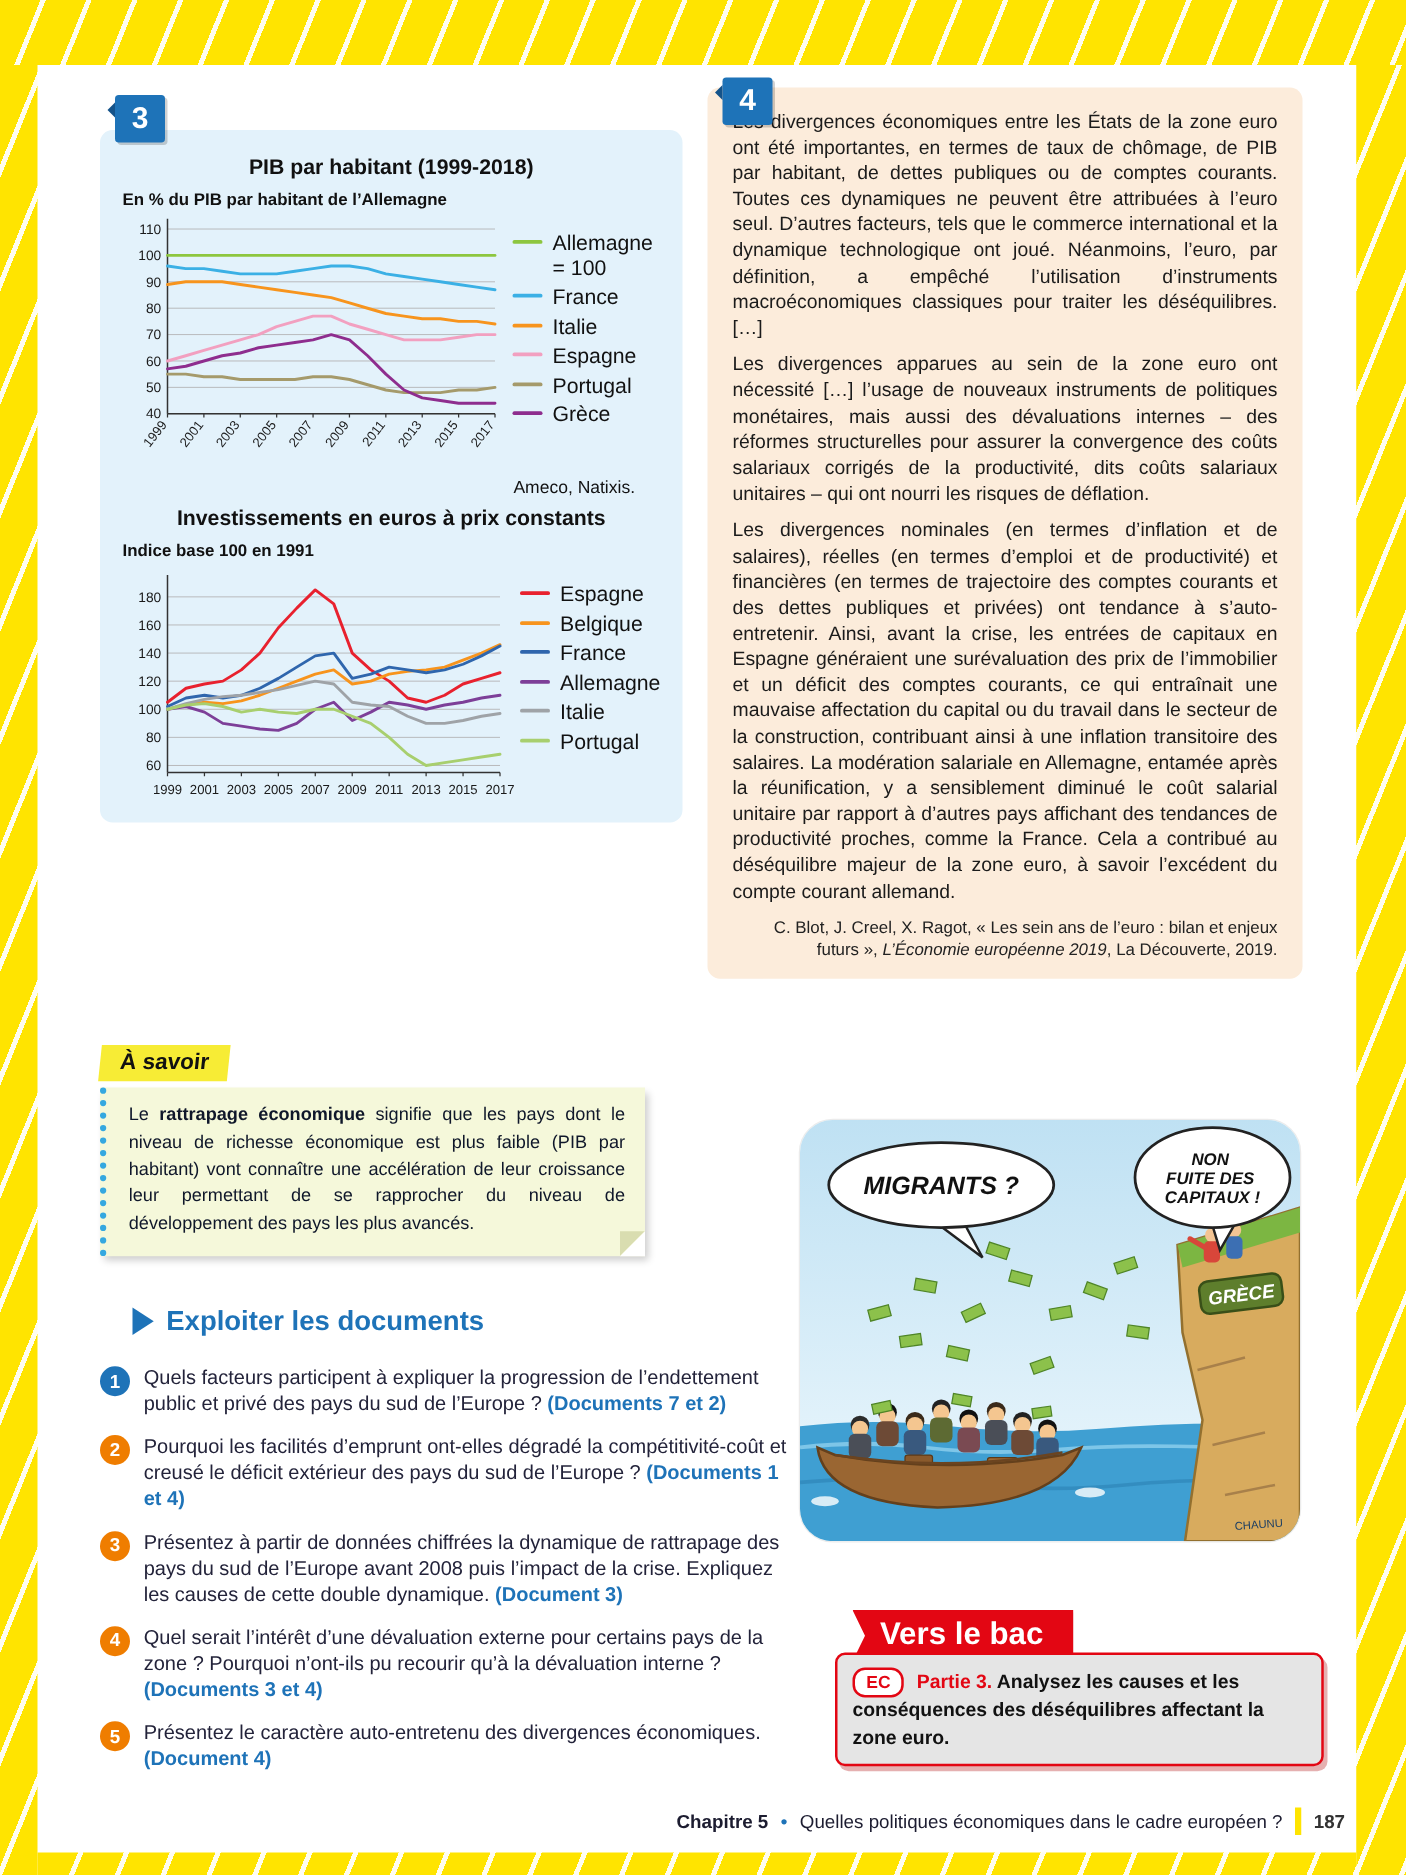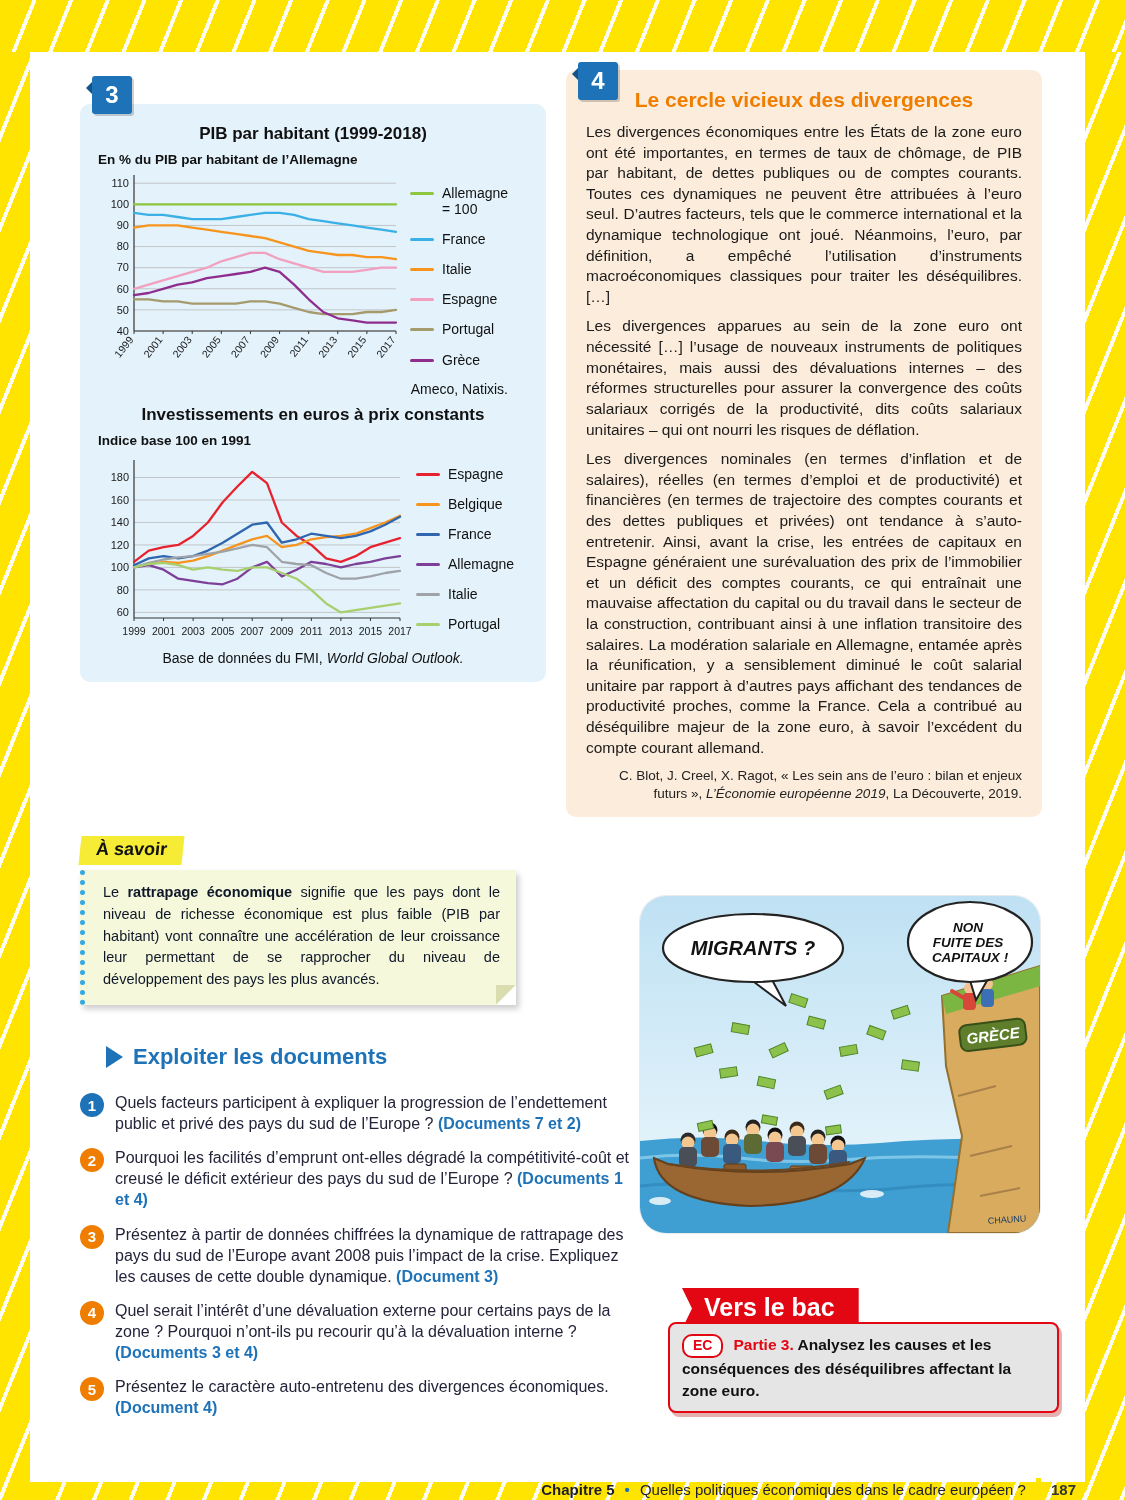--- a/index.html
+++ b/index.html
@@ -18,21 +18,21 @@
          font-size:24px;font-weight:bold;border-radius:3px;box-shadow:2px 2px 0 rgba(0,0,0,.18);z-index:5;}
   .badge::before{content:'';position:absolute;left:-6px;top:6px;border-top:6px solid transparent;border-bottom:6px solid transparent;border-right:6px solid #14538a;}
 
   
   .doc3{position:absolute;left:80px;top:104px;width:466px;background:#e3f2fb;border-radius:10px;padding:16px 14px 14px;box-sizing:border-box;}
   .doc3-title{color:#1a9bd7;font-size:22px;font-weight:bold;text-align:center;line-height:1.22;margin:2px 14px 14px;}
   .chart-title{font-size:17px;font-weight:bold;text-align:center;color:#111;margin:4px 0 8px;}
   .chart-sub{font-size:13.5px;font-weight:bold;margin:0 0 2px 4px;color:#111;}
   .chart-row{display:flex;align-items:flex-start;gap:4px;}
   .chart-svg{flex:0 0 auto;}
-  .legend{display:flex;flex-direction:column;gap:14px;margin-top:16px;font-size:14px;color:#111;}
+  .legend{display:flex;flex-direction:column;gap:4px;margin-top:16px;font-size:17px;color:#111;}
   .legend-item{display:flex;align-items:flex-start;gap:8px;}
   .swatch{flex:0 0 24px;height:3px;border-radius:2px;margin-top:7px;}
   .legend-label{white-space:pre-line;line-height:1.15;}
   .chart-source{font-size:14px;text-align:right;margin:0 24px 8px 0;color:#111;}
   .chart-source2{font-size:14px;text-align:center;margin:6px 0 2px;color:#111;}
 
   
   .doc4{position:absolute;left:566px;top:70px;width:476px;background:#fcecdb;border-radius:10px;padding:18px 20px 14px;box-sizing:border-box;}
   .doc4-title{color:#ef7d00;font-size:21px;font-weight:bold;text-align:center;margin:0 0 10px;}
   .doc4 p{font-size:15.5px;line-height:1.33;text-align:justify;margin:0 0 9px;color:#1b1b1b;}
@@ -60,21 +60,21 @@
 
   
   .versbac-ribbon{position:absolute;left:682px;top:1288px;background:#e30613;color:#fff;font-weight:bold;font-size:25px;padding:5px 24px 7px 22px;
         clip-path:polygon(0 0,100% 0,100% 100%,0 100%,10px 50%);box-shadow:2px 2px 0 rgba(0,0,0,.15);}
   .versbac-box{position:absolute;left:668px;top:1322px;width:391px;background:#e5e5e5;border:2.5px solid #e30613;border-radius:8px;padding:10px 12px;
         box-shadow:3px 4px 0 rgba(180,30,30,.35);font-size:15.5px;font-weight:bold;color:#111;line-height:1.38;box-sizing:border-box;}
   .ec-badge{display:inline-block;border:2px solid #e30613;color:#e30613;border-radius:10px;padding:0 9px 1px;font-weight:bold;font-size:14px;margin-right:10px;background:#fff;}
   .partie{color:#e30613;}
 
   
-  .footer{position:absolute;top:1446px;left:60px;width:1016px;display:flex;justify-content:flex-end;align-items:center;gap:10px;font-size:15px;color:#1c1c30;margin-top:32px;}
+  .footer{position:absolute;top:1446px;left:60px;width:1016px;display:flex;justify-content:flex-end;align-items:center;gap:10px;font-size:15px;color:#1c1c30;}
   .footer .chap{font-weight:bold;}
   .footer .bullet{color:#1e73b8;font-weight:bold;}
   .pagebar{width:5px;height:22px;background:#ffe400;}
   .pagenum{color:#333;font-weight:bold;}
 </style>
 </head>
 <body>
 
 <div class="page">
   <div class="stripe stripe-top"></div>
@@ -231,21 +231,20 @@
           <div class="legend-item">
             <span class="swatch" style="background: rgb(159, 163, 167);"></span>
             <span class="legend-label">Italie</span>
           </div>
           <div class="legend-item">
             <span class="swatch" style="background: rgb(168, 207, 110);"></span>
             <span class="legend-label">Portugal</span>
           </div>
         </div>
     </div>
-    <div class="chart-source2"><span>Base de données du FMI, </span><i>World Global Outlook.</i></div>
   </section>
 
   <div class="asavoir-label">À savoir</div>
   <div class="note">
     <span>Le </span><b>rattrapage économique</b><span> signifie que les pays dont le niveau de richesse économique est plus faible (PIB par habitant) vont connaître une accélération de leur croissance leur permettant de se rapprocher du niveau de développement des pays les plus avancés.</span>
   </div>
 
   <div class="exploiter">
     <span class="tri"></span>
     <h2>Exploiter les documents</h2>
@@ -268,21 +267,20 @@
         <div class="qtext">Quel serait l’intérêt d’une dévaluation externe pour certains pays de la zone ? Pourquoi n’ont-ils pu recourir qu’à la dévaluation interne ? <span class="qref">(Documents 3 et 4)</span></div>
       </div>
       <div class="q">
         <div class="qnum" style="background: rgb(239, 125, 0);">5</div>
         <div class="qtext">Présentez le caractère auto-entretenu des divergences économiques. <span class="qref">(Document 4)</span></div>
       </div>
     </div>
 
   <div class="badge" style="left:578px;top:62px;">4</div>
   <section class="doc4">
-    <h1 class="doc4-title">Le cercle vicieux des divergences</h1>
     <div>
         <p>Les divergences économiques entre les États de la zone euro ont été importantes, en termes de taux de chômage, de PIB par habitant, de dettes publiques ou de comptes courants. Toutes ces dynamiques ne peuvent être attribuées à l’euro seul. D’autres facteurs, tels que le commerce international et la dynamique technologique ont joué. Néanmoins, l’euro, par définition, a empêché l’utilisation d’instruments macroéconomiques classiques pour traiter les déséquilibres. […]</p>
         <p>Les divergences apparues au sein de la zone euro ont nécessité […] l’usage de nouveaux instruments de politiques monétaires, mais aussi des dévaluations internes – des réformes structurelles pour assurer la convergence des coûts salariaux corrigés de la productivité, dits coûts salariaux unitaires – qui ont nourri les risques de déflation.</p>
         <p>Les divergences nominales (en termes d’inflation et de salaires), réelles (en termes d’emploi et de productivité) et financières (en termes de trajectoire des comptes courants et des dettes publiques et privées) ont tendance à s’auto-entretenir. Ainsi, avant la crise, les entrées de capitaux en Espagne généraient une surévaluation des prix de l’immobilier et un déficit des comptes courants, ce qui entraînait une mauvaise affectation du capital ou du travail dans le secteur de la construction, contribuant ainsi à une inflation transitoire des salaires. La modération salariale en Allemagne, entamée après la réunification, y a sensiblement diminué le coût salarial unitaire par rapport à d’autres pays affichant des tendances de productivité proches, comme la France. Cela a contribué au déséquilibre majeur de la zone euro, à savoir l’excédent du compte courant allemand.</p>
       </div>
     <div class="citation">
       <span>C. Blot, J. Creel, X. Ragot, « Les sein ans de l’euro : bilan et enjeux futurs », </span><i>L’Économie européenne 2019</i><span>, La Découverte, 2019.</span>
     </div>
   </section>
 

